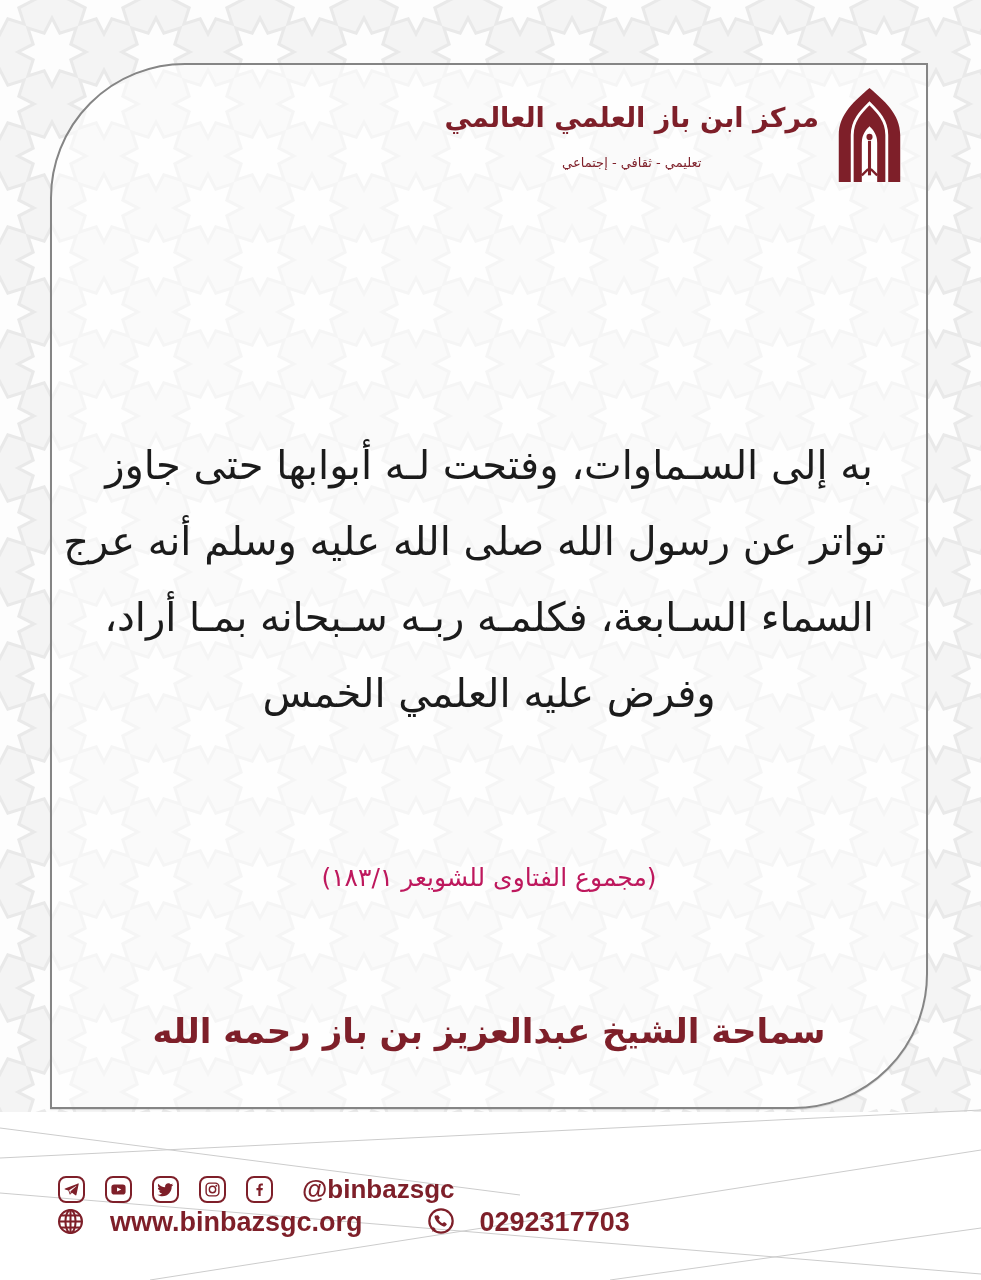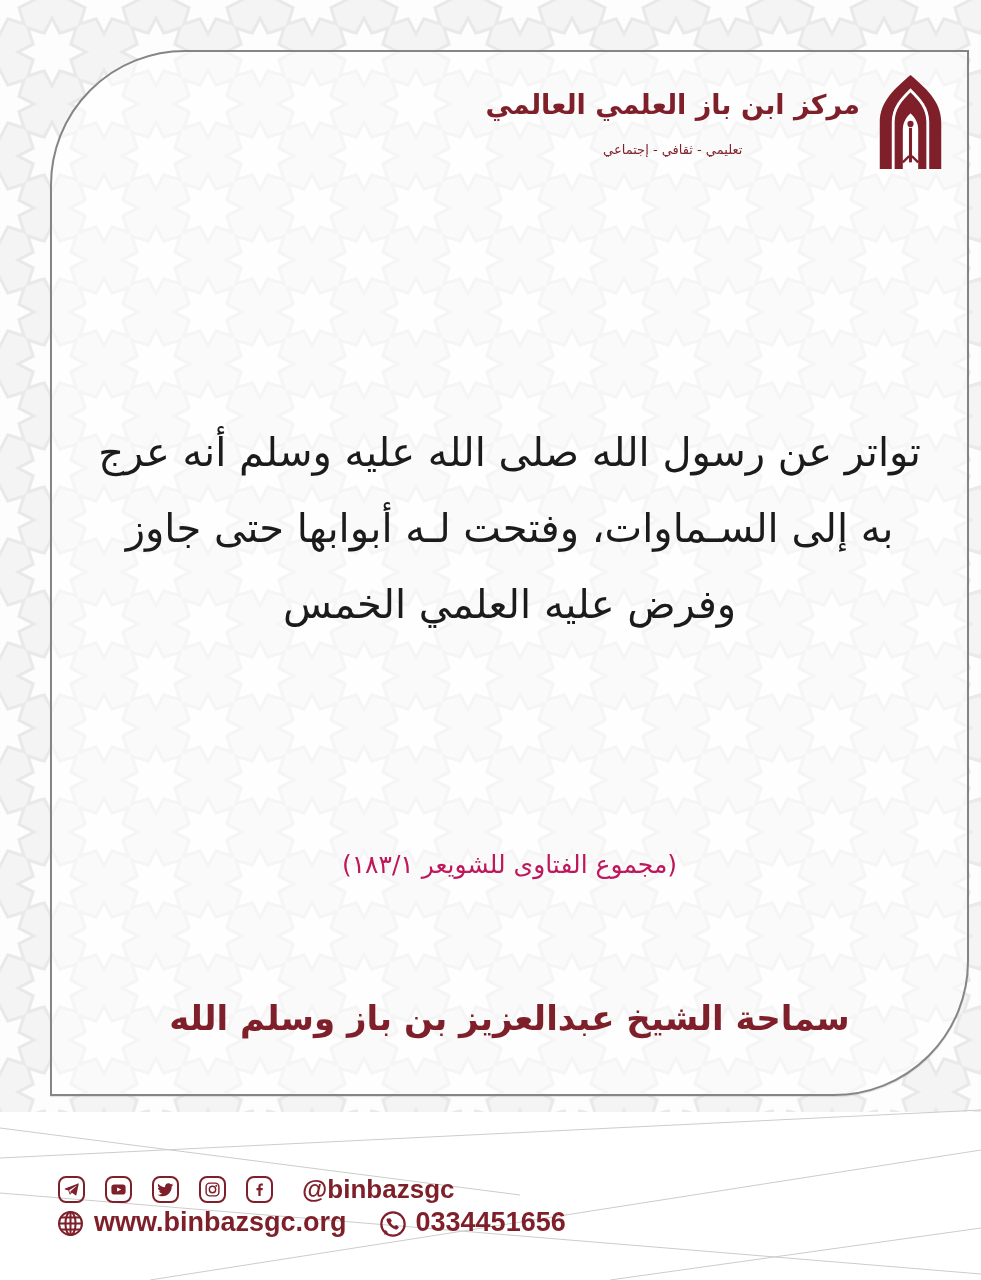--- a/index.html
+++ b/index.html
@@ -7,42 +7,41 @@
   body{
     width:981px;height:1280px;position:relative;overflow:hidden;
     background:#ffffff;font-family:"DejaVu Sans",sans-serif;
   }
   svg{display:block}
   .bg-pattern{position:absolute;left:0;top:0;z-index:0}
   .footer-white{position:absolute;left:0;top:1112px;width:981px;height:168px;background:#ffffff;z-index:1}
   .deco-lines{position:absolute;left:0;top:0;z-index:2}
 
   .card{
-    position:absolute;left:50px;top:50px;width:874px;height:1042px;z-index:3;
+    position:absolute;left:50px;top:63px;width:874px;height:1042px;z-index:3;
     border:2.5px solid #858585;
     border-radius:135px 0 135px 0;
     background:rgba(255,255,255,0.55);
     box-shadow:0 1px 1px rgba(0,0,0,0.12);
-    padding-left:41px;
   }
   .logo{position:absolute;top:21px;right:20px;display:flex;align-items:center;gap:14px;direction:ltr}
   .logo-text{display:flex;flex-direction:column;align-items:center}
   .logo-title{color:var(--maroon);font-weight:bold;font-size:27px;direction:rtl;white-space:nowrap;line-height:1.3}
   .logo-subtitle{color:var(--maroon);font-size:13px;direction:rtl;margin-top:19px;letter-spacing:.5px;white-space:nowrap}
 
   .quote{position:absolute;left:40px;right:40px;top:362px;direction:rtl;color:#1B1B1B;
          font-size:40px;line-height:76px;text-align:center}
   .quote-line{white-space:nowrap}
   .citation{position:absolute;left:0;right:0;top:798px;text-align:center;color:#be185d;
             font-size:25px;direction:rtl}
   .signature{position:absolute;left:0;right:0;top:946px;text-align:center;color:var(--maroon);
              font-size:34px;font-weight:bold;direction:rtl}
 
   .footer-row1{position:absolute;left:58px;top:1174px;display:flex;align-items:center;gap:20px;z-index:4}
-  .footer-row2{position:absolute;left:56px;top:1207px;display:flex;align-items:flex-end;gap:9px;z-index:4;
+  .footer-row2{position:absolute;left:56px;top:1207px;display:flex;align-items:flex-start;gap:25px;z-index:4;
                color:var(--maroon);font-family:"Liberation Sans",sans-serif;font-weight:bold;font-size:27px}
   .icon-box{width:27px;height:27px;border:2.2px solid var(--maroon);border-radius:8px;
             display:flex;align-items:center;justify-content:center;box-sizing:border-box;background:transparent}
   .handle{color:var(--maroon);font-weight:bold;font-size:26px;margin-left:9px;
           font-family:"Liberation Sans",sans-serif;white-space:nowrap}
   .row2-gap{width:14px}
 </style>
 </head>
 <body>
 
@@ -84,28 +83,29 @@
       <path d="M38 1 C23 14 6 28 6 50 L6 99 L70 99 L70 50 C70 28 53 14 38 1 Z" fill="#7E1F29"></path>
       <path d="M20 99 L20 50 C20 35 29 26 38 17 C47 26 56 35 56 50 L56 99" fill="none" stroke="#ffffff" stroke-width="3"></path>
       <path d="M30 99 L30 58 C30 50 34 45 38 41 C42 45 46 50 46 58 L46 99 Z" fill="#ffffff"></path>
       <rect x="36.4" y="56" width="3.2" height="36" fill="#7E1F29"></rect>
       <circle cx="38" cy="52" r="3.2" fill="#7E1F29"></circle>
       <path d="M30 92 L36 86 L40 86 L46 92" fill="none" stroke="#7E1F29" stroke-width="2.5"></path>
     </svg>
   </div>
 
   <div class="quote" dir="rtl">
+    <div class="quote-line">به إلى السـماوات، وفتحت لـه أبوابها حتى جاوز</div>
     <div class="quote-line">تواتر عن رسول الله صلى الله عليه وسلم أنه عرج</div>
-    <div class="quote-line">به إلى السـماوات، وفتحت لـه أبوابها حتى جاوز</div>
+    <div class="quote-line">السماء السـابعة، فكلمـه ربـه سـبحانه بمـا أراد،</div>
     <div class="quote-line">وفرض عليه العلمي الخمس</div>
   </div>
 
   <div class="citation" dir="rtl">(مجموع الفتاوى للشويعر ١٨٣/١)</div>
 
-  <div class="signature" dir="rtl">سماحة الشيخ عبدالعزيز بن باز وسلم الله</div>
+  <div class="signature" dir="rtl">سماحة الشيخ عبدالعزيز بن باز رحمه الله</div>
 </div>
 
 <div class="footer-row1">
   <span class="icon-box">
     <svg width="17" height="17" viewBox="0 0 24 24" fill="#7E1F29">
       <path d="M21.5 3.4 2.9 10.6c-1 .4-1 1 .1 1.3l4.6 1.4 1.7 5.3c.2.6.6.7 1 .3l2.4-2.3 4.8 3.5c.7.4 1.3.2 1.5-.7l3.1-14.7c.2-1.1-.5-1.6-1.6-1.3zM8.7 13.1l9.5-6c.5-.3.9-.1.5.2l-8 7.3-.4 3.3z"></path>
     </svg>
   </span>
   <span class="icon-box">
     <svg width="17" height="17" viewBox="0 0 24 24">
@@ -142,14 +142,14 @@
     <line x1="3.6" y1="17" x2="20.4" y2="17"></line>
     <line x1="12" y1="2.5" x2="12" y2="21.5"></line>
   </svg>
   <span>www.binbazsgc.org</span>
   <span class="row2-gap"></span>
   <svg width="28" height="28" viewBox="0 0 24 24">
     <circle cx="12" cy="12" r="10" fill="none" stroke="#7E1F29" stroke-width="1.9"></circle>
     <path d="M4.5 21.5 L7.5 19 L5.5 17 Z" fill="#7E1F29"></path>
     <path d="M8.6 7.3c.35-.35.7-.35 1 0l1.2 1.4c.2.3.2.65 0 .95l-.65.7c-.15.2-.15.5 0 .75.65 1.15 1.6 2.1 2.75 2.75.25.15.55.1.75-.05l.7-.65c.3-.2.65-.2.95 0l1.4 1.2c.35.3.35.65 0 1l-.85.85c-.45.45-1.1.65-1.7.45-1.8-.6-3.45-1.6-4.75-2.9-1.3-1.3-2.3-2.95-2.9-4.75-.2-.6 0-1.25.45-1.7z" fill="#7E1F29"></path>
   </svg>
-  <span>0334451656</span>
+  <span>0292317703</span>
 </div>
 
 </body></html>

